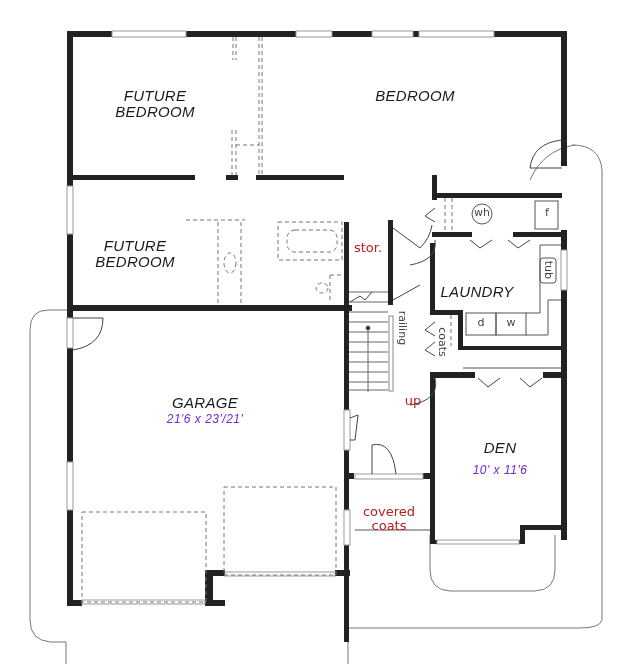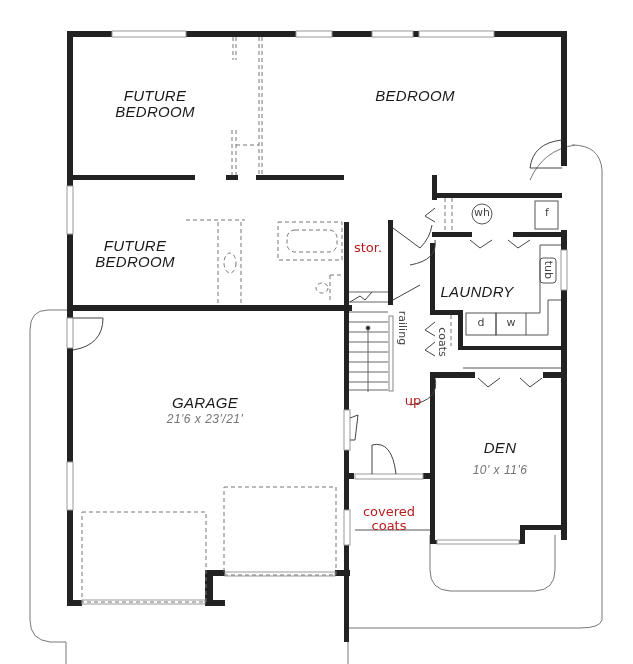--- a/index.html
+++ b/index.html
@@ -1,20 +1,20 @@
 <!DOCTYPE html>
 <html><head>
   <meta charset="utf-8">
   <style>
     html, body { margin:0; padding:0; background:#ffffff; }
     body { width:633px; height:664px; position:relative; overflow:hidden; font-family:"Liberation Sans", sans-serif; }
     svg#plan { position:absolute; left:0; top:0; }
     .lbl { position:absolute; color:#1a1a1a; text-align:center; line-height:1.08; font-family:"Liberation Sans", sans-serif; }
     .room { font-size:15px; font-weight:normal; letter-spacing:0.3px;font-style:italic; }
-    .dim { font-size:12px; color:#737373; letter-spacing:0.5px; }
+    .dim { font-size:12px; color:#6d28d9; letter-spacing:0.5px; }
     .small { font-size:13px; color:#b91c1c; font-family:"DejaVu Sans", sans-serif; }
     .tiny { font-size:11px; color:#444; font-family:"DejaVu Sans", sans-serif; }
   </style>
 </head>
 <body>
 
 <svg id="plan" width="633" height="664" viewBox="0 0 633 664">
 
   <g fill="none" stroke="#777" stroke-width="1">
     <path d="M68,310 L48,310 Q30,310 30,330 L30,620 Q30,640 50,642 L66,642 L66,664"></path>

